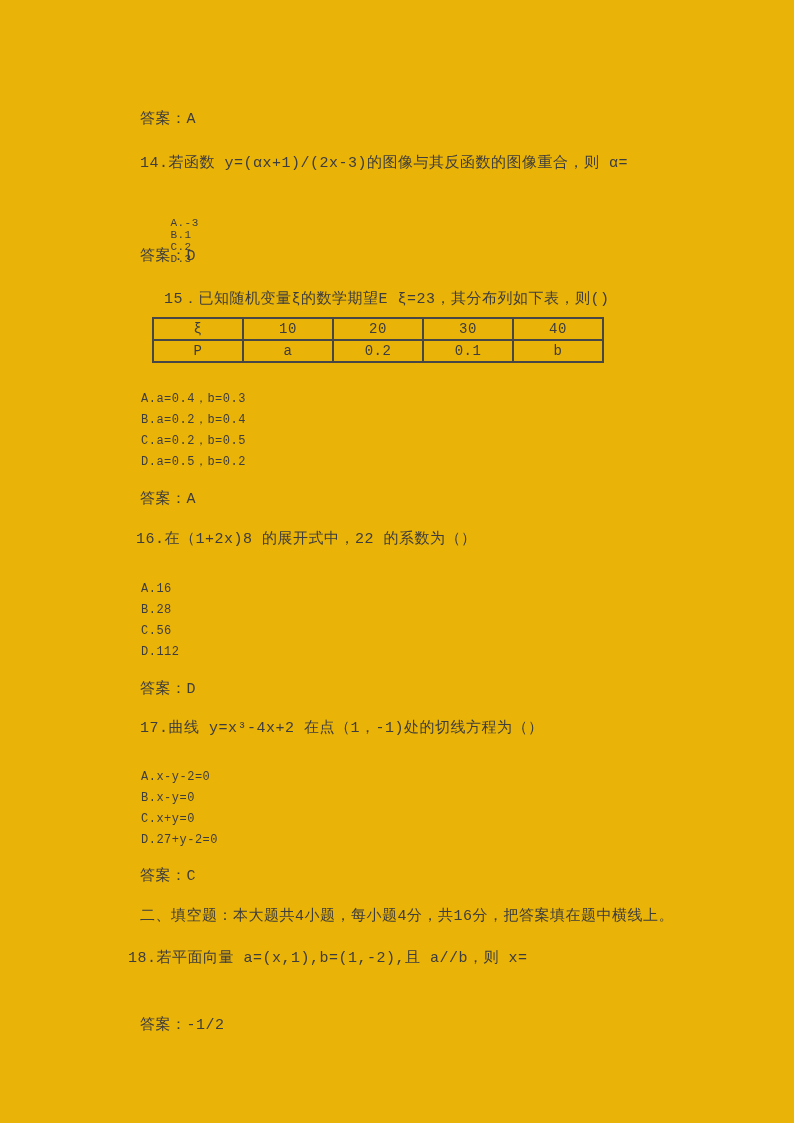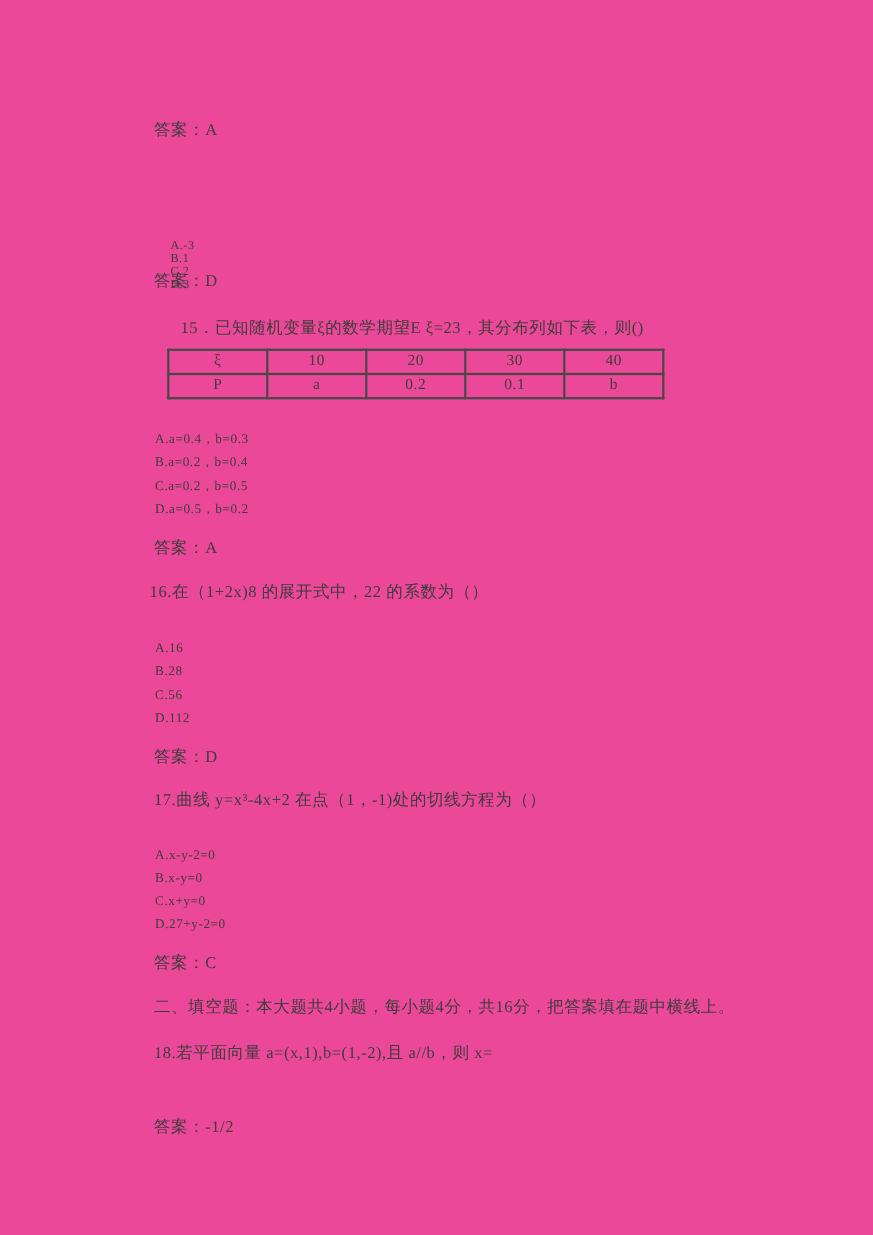--- a/index.html
+++ b/index.html
@@ -4,22 +4,22 @@
 <style>
   html, body {
     margin: 0;
     padding: 0;
     background: #ffffff;
   }
   .page {
     position: relative;
     width: 794px;
     height: 1123px;
-    background: #ec4899;
-    font-family: Liberation Serif, serif;
+    background: #eab308;
+    font-family: Liberation Mono, monospace;
     color: #3d3d3d;
     overflow: hidden;
   }
   .line {
     position: absolute;
     font-size: 15px;
     line-height: 17px;
     white-space: pre;
     letter-spacing: 0.5px;
   }
@@ -60,20 +60,21 @@
     letter-spacing: 0.5px;
   }
 </style>
 </head>
 <body>
 
 <div class="page">
 
   <div class="line" style="left:140px; top:111px;">答案：A</div>
 
+  <div class="line" style="left:140px; top:155px;">14.若函数 y=(αx+1)/(2x-3)的图像与其反函数的图像重合，则 α=</div>
 
   <div class="opts-h" style="left:142px; top:205px;">
     <span class="opt">A.-3</span>
     <span class="opt">B.1</span>
     <span class="opt">C.2</span>
     <span class="opt">D.3</span>
   </div>
 
   <div class="line" style="left:140px; top:248px;">答案：D</div>
 
@@ -124,17 +125,17 @@
     <div class="opt">A.x-y-2=0</div>
     <div class="opt">B.x-y=0</div>
     <div class="opt">C.x+y=0</div>
     <div class="opt">D.27+y-2=0</div>
   </div>
 
   <div class="line" style="left:140px; top:868px;text-align:right;">答案：C</div>
 
   <div class="line" style="left:140px; top:908px;">二、填空题：本大题共4小题，每小题4分，共16分，把答案填在题中横线上。</div>
 
-  <div class="line" style="left:140px; top:950px;">18.若平面向量 a=(x,1),b=(1,-2),且 a//b，则 x=</div>
+  <div class="line" style="left:128px; top:950px;">18.若平面向量 a=(x,1),b=(1,-2),且 a//b，则 x=</div>
 
   <div class="line" style="left:140px; top:993px;margin-top:24px;">答案：-1/2</div>
 
 </div>
 
 </body></html>

